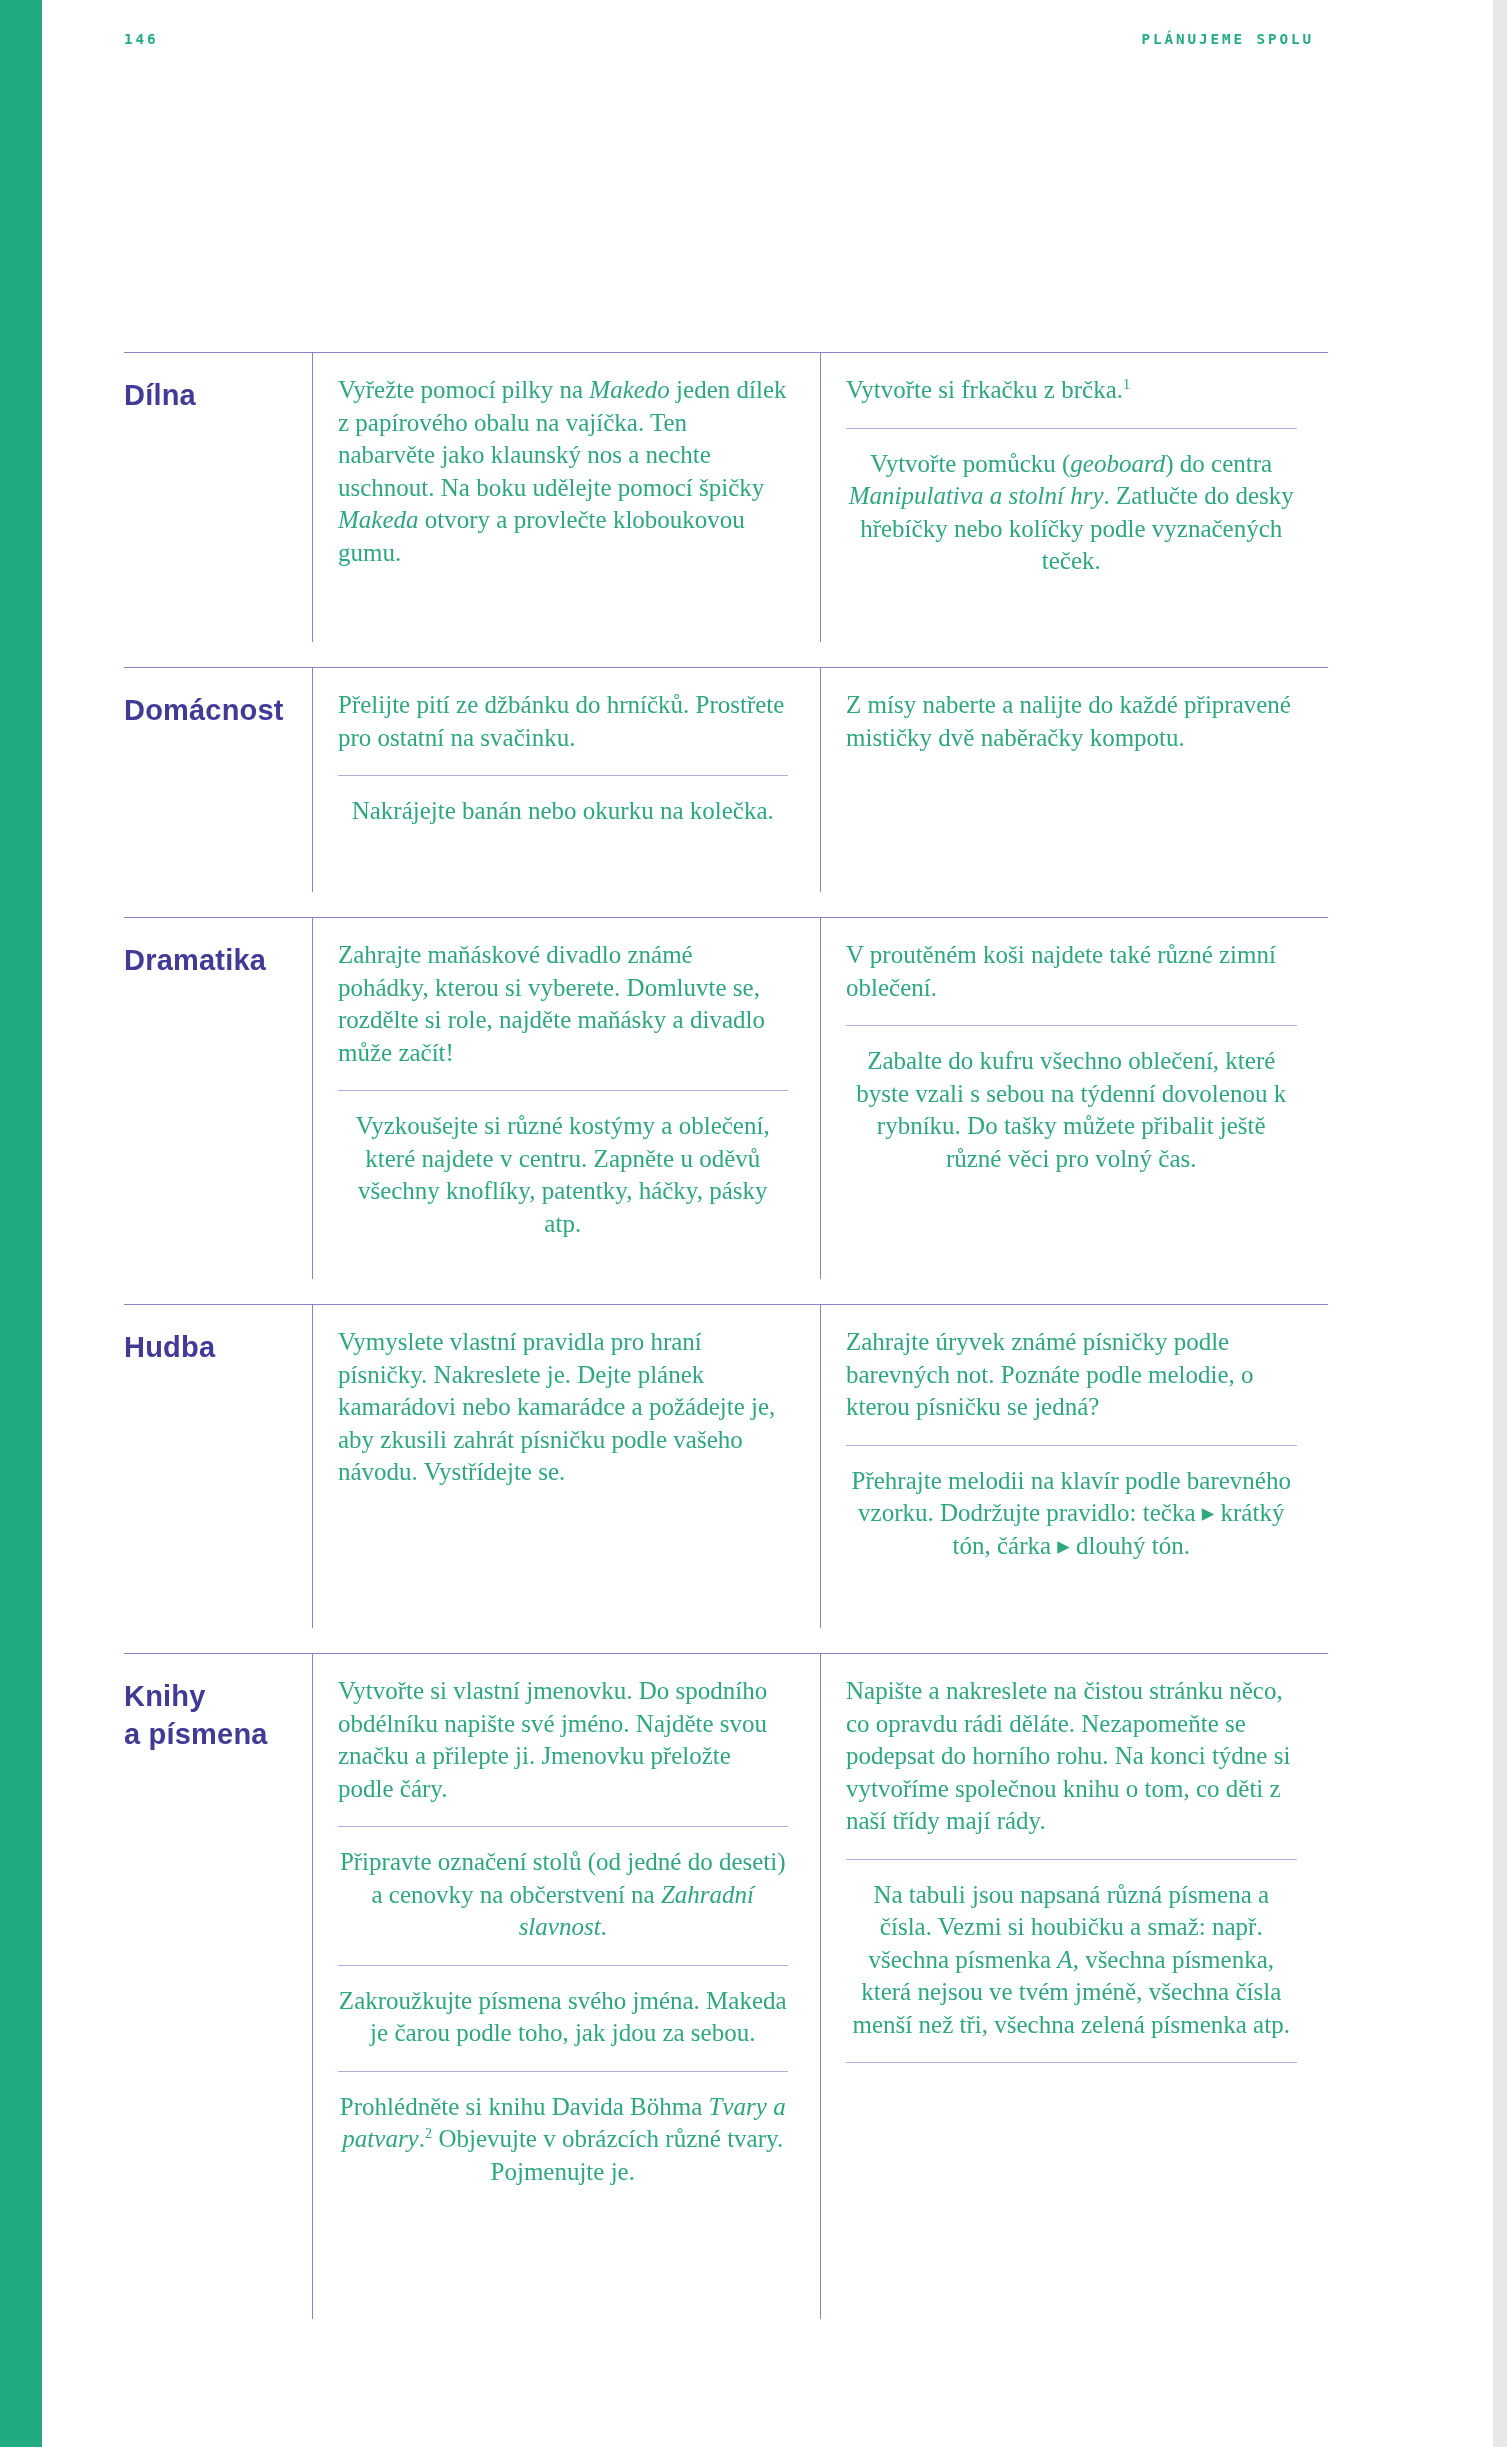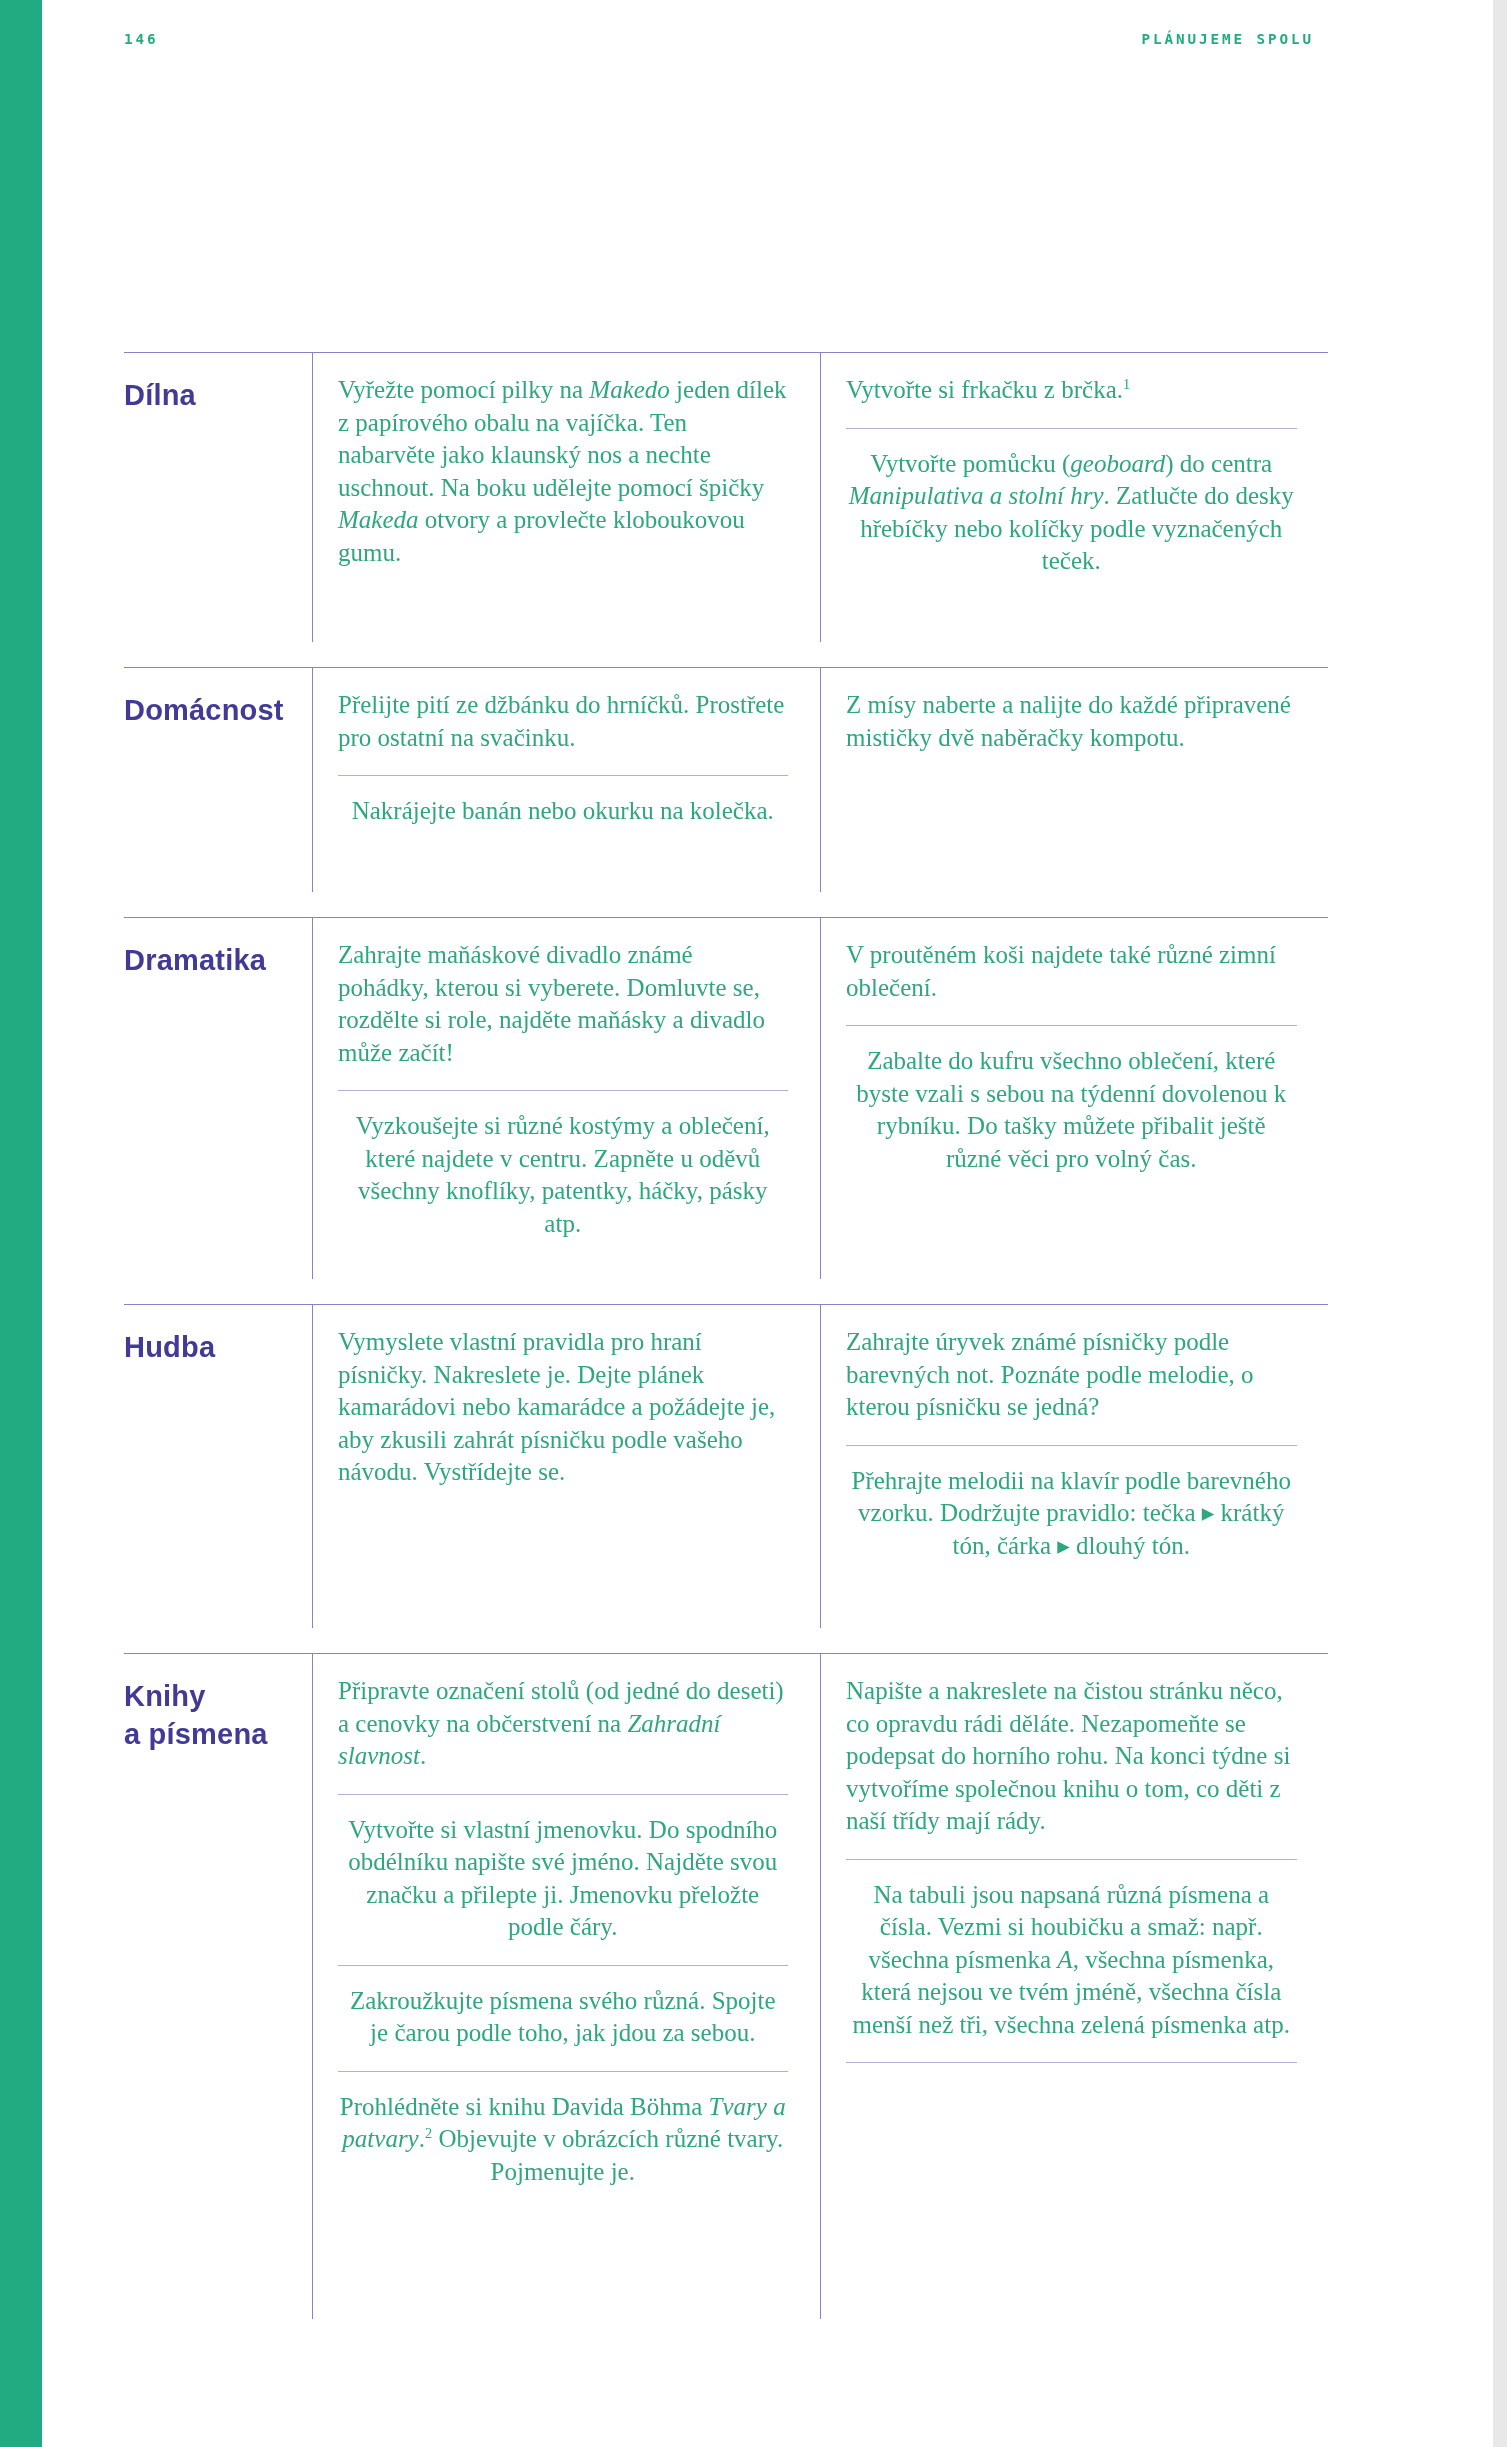--- a/index.html
+++ b/index.html
@@ -124,23 +124,23 @@
         </div>
         <div class="col">
           <p class="item"><span class="run-normal">Zahrajte úryvek známé písničky podle barevných not. Poznáte podle melodie, o kterou písničku se jedná?</span></p>
           <p class="item"><span class="run-normal">Přehrajte melodii na klavír podle barevného vzorku. Dodržujte pravidlo: tečka ▸ krátký tón, čárka ▸ dlouhý tón.</span></p>
         </div>
       </div>
       <div class="section s4">
         <div class="section-label">Knihy
 a písmena</div>
         <div class="col">
+          <p class="item"><span class="run-normal">Vytvořte si vlastní jmenovku. Do spodního obdélníku napište své jméno. Najděte svou značku a přilepte ji. Jmenovku přeložte podle čáry.</span></p>
           <p class="item"><span class="run-normal">Připravte označení stolů (od jedné do deseti) a cenovky na občerstvení na </span><span class="run-italic">Zahradní slavnost</span><span class="run-normal">.</span></p>
-          <p class="item"><span class="run-normal">Vytvořte si vlastní jmenovku. Do spodního obdélníku napište své jméno. Najděte svou značku a přilepte ji. Jmenovku přeložte podle čáry.</span></p>
-          <p class="item"><span class="run-normal">Zakroužkujte písmena svého různá. Spojte je čarou podle toho, jak jdou za sebou.</span></p>
+          <p class="item"><span class="run-normal">Zakroužkujte písmena svého jména. Makeda je čarou podle toho, jak jdou za sebou.</span></p>
           <p class="item"><span class="run-normal">Prohlédněte si knihu Davida Böhma </span><span class="run-italic">Tvary a patvary</span><span class="run-normal">.</span><sup class="run-sup">2</sup><span class="run-normal"> Objevujte v obrázcích různé tvary. Pojmenujte je.</span></p>
         </div>
         <div class="col">
           <p class="item"><span class="run-normal">Napište a nakreslete na čistou stránku něco, co opravdu rádi děláte. Nezapomeňte se podepsat do horního rohu. Na konci týdne si vytvoříme společnou knihu o tom, co děti z naší třídy mají rády.</span></p>
           <p class="item"><span class="run-normal">Na tabuli jsou napsaná různá písmena a čísla. Vezmi si houbičku a smaž: např. všechna písmenka </span><span class="run-italic">A</span><span class="run-normal">, všechna písmenka, která nejsou ve tvém jméně, všechna čísla menší než tři, všechna zelená písmenka atp.</span></p>
           <div class="col-end-sep"></div>
         </div>
       </div>
     </div>
 </div>

